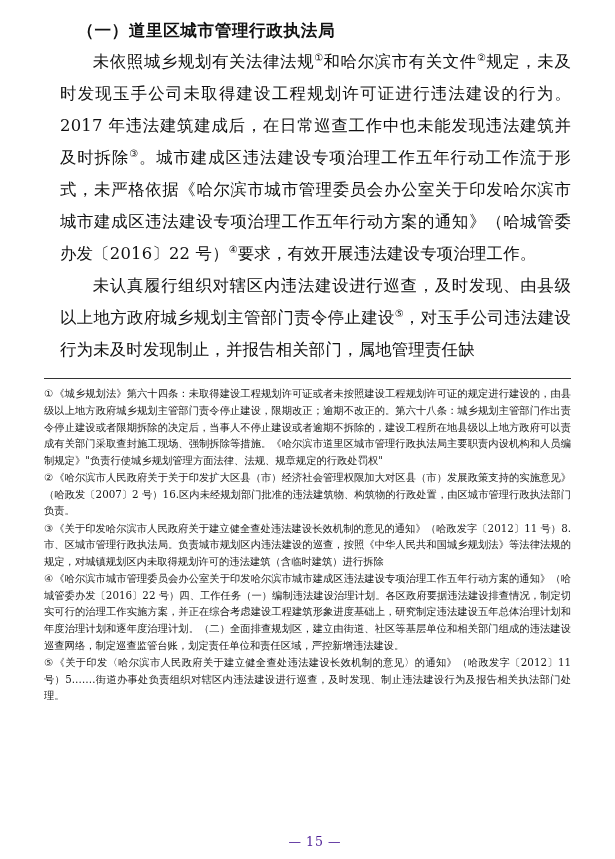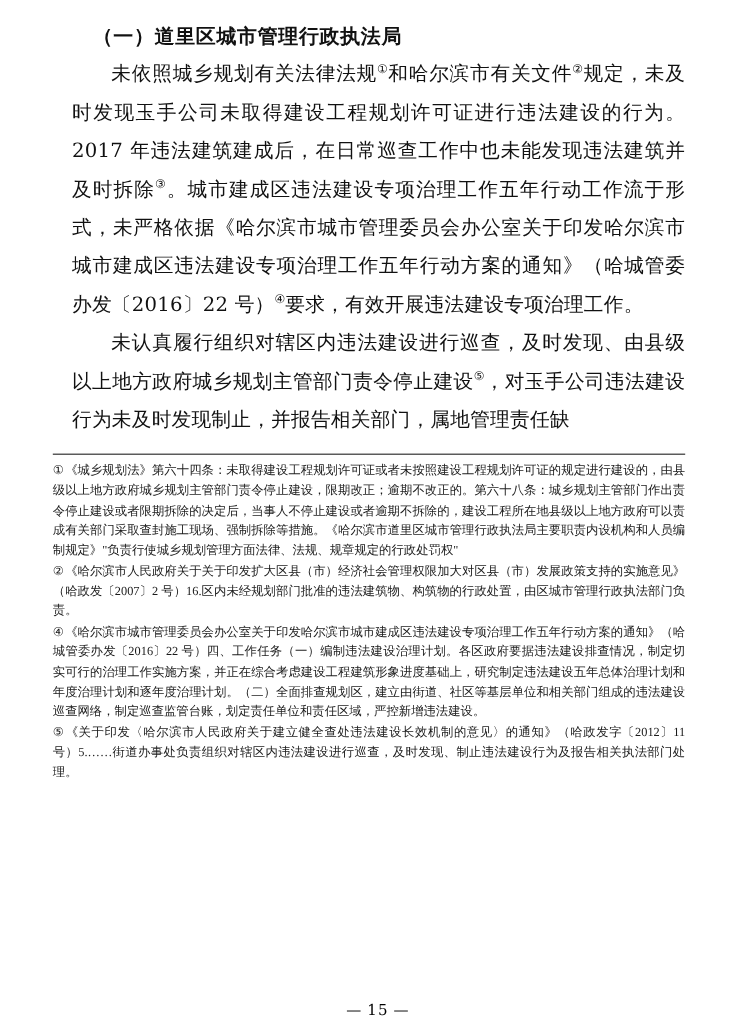--- a/index.html
+++ b/index.html
@@ -59,34 +59,33 @@
     line-height: 1.62;
     text-align: justify;
     text-justify: inter-ideograph;
     color: #1a1a1a;
     font-family: "DejaVu Serif", "Liberation Serif", serif;
   }
   .fn {
     margin: 0 0 0.5px 0;
     text-indent: 0;
     padding-left: 0;
-    font-family: Liberation Serif, serif;
   }
   .fn .marker {
     margin-right: 1px;
   }
   .footer {
     position: absolute;
     left: 15px;
     right: 0;
     bottom: 10px;
     text-align: center;
     font-size: 12.5px;
     letter-spacing: 1px;
-    color: #000000;
+    color: #4c1d95;
     font-family: "DejaVu Serif", "Liberation Serif", serif;
   }
   .footer .dash { padding: 0 4px; }
 </style>
 </head>
 <body>
 
 <div class="page">
 
   <div>
@@ -96,20 +95,21 @@
 
   <div>
     <p class="body-text para"><span>未认真履行组织对辖区内违法建设进行巡查，及时发现、由县级以上地方政府城乡规划主管部门责令停止建设</span><sup class="note">⑤</sup><span>，对玉手公司违法建设行为未及时发现制止，并报告相关部门，属地管理责任缺</span></p>
   </div>
 
   <hr class="sep">
 
   <div class="footnotes">
     <p class="fn"><span class="marker">①</span><span>《城乡规划法》第六十四条：未取得建设工程规划许可证或者未按照建设工程规划许可证的规定进行建设的，由县级以上地方政府城乡规划主管部门责令停止建设，限期改正；逾期不改正的。第六十八条：城乡规划主管部门作出责令停止建设或者限期拆除的决定后，当事人不停止建设或者逾期不拆除的，建设工程所在地县级以上地方政府可以责成有关部门采取查封施工现场、强制拆除等措施。《哈尔滨市道里区城市管理行政执法局主要职责内设机构和人员编制规定》"负责行使城乡规划管理方面法律、法规、规章规定的行政处罚权"</span></p>
     <p class="fn"><span class="marker">②</span><span>《哈尔滨市人民政府关于关于印发扩大区县（市）经济社会管理权限加大对区县（市）发展政策支持的实施意见》（哈政发〔2007〕2 号）16.区内未经规划部门批准的违法建筑物、构筑物的行政处置，由区城市管理行政执法部门负责。</span></p>
+    <p class="fn"><span class="marker">③</span><span>《关于印发哈尔滨市人民政府关于建立健全查处违法建设长效机制的意见的通知》（哈政发字〔2012〕11 号）8.市、区城市管理行政执法局。负责城市规划区内违法建设的巡查，按照《中华人民共和国城乡规划法》等法律法规的规定，对城镇规划区内未取得规划许可的违法建筑（含临时建筑）进行拆除</span></p>
     <p class="fn"><span class="marker">④</span><span>《哈尔滨市城市管理委员会办公室关于印发哈尔滨市城市建成区违法建设专项治理工作五年行动方案的通知》（哈城管委办发〔2016〕22 号）四、工作任务（一）编制违法建设治理计划。各区政府要据违法建设排查情况，制定切实可行的治理工作实施方案，并正在综合考虑建设工程建筑形象进度基础上，研究制定违法建设五年总体治理计划和年度治理计划和逐年度治理计划。（二）全面排查规划区，建立由街道、社区等基层单位和相关部门组成的违法建设巡查网络，制定巡查监管台账，划定责任单位和责任区域，严控新增违法建设。</span></p>
     <p class="fn"><span class="marker">⑤</span><span>《关于印发〈哈尔滨市人民政府关于建立健全查处违法建设长效机制的意见〉的通知》（哈政发字〔2012〕11 号）5.……街道办事处负责组织对辖区内违法建设进行巡查，及时发现、制止违法建设行为及报告相关执法部门处理。</span></p>
   </div>
 
   <div class="footer">
     <span class="dash">—</span><span>15</span><span class="dash">—</span>
   </div>
 
 </div>
 

